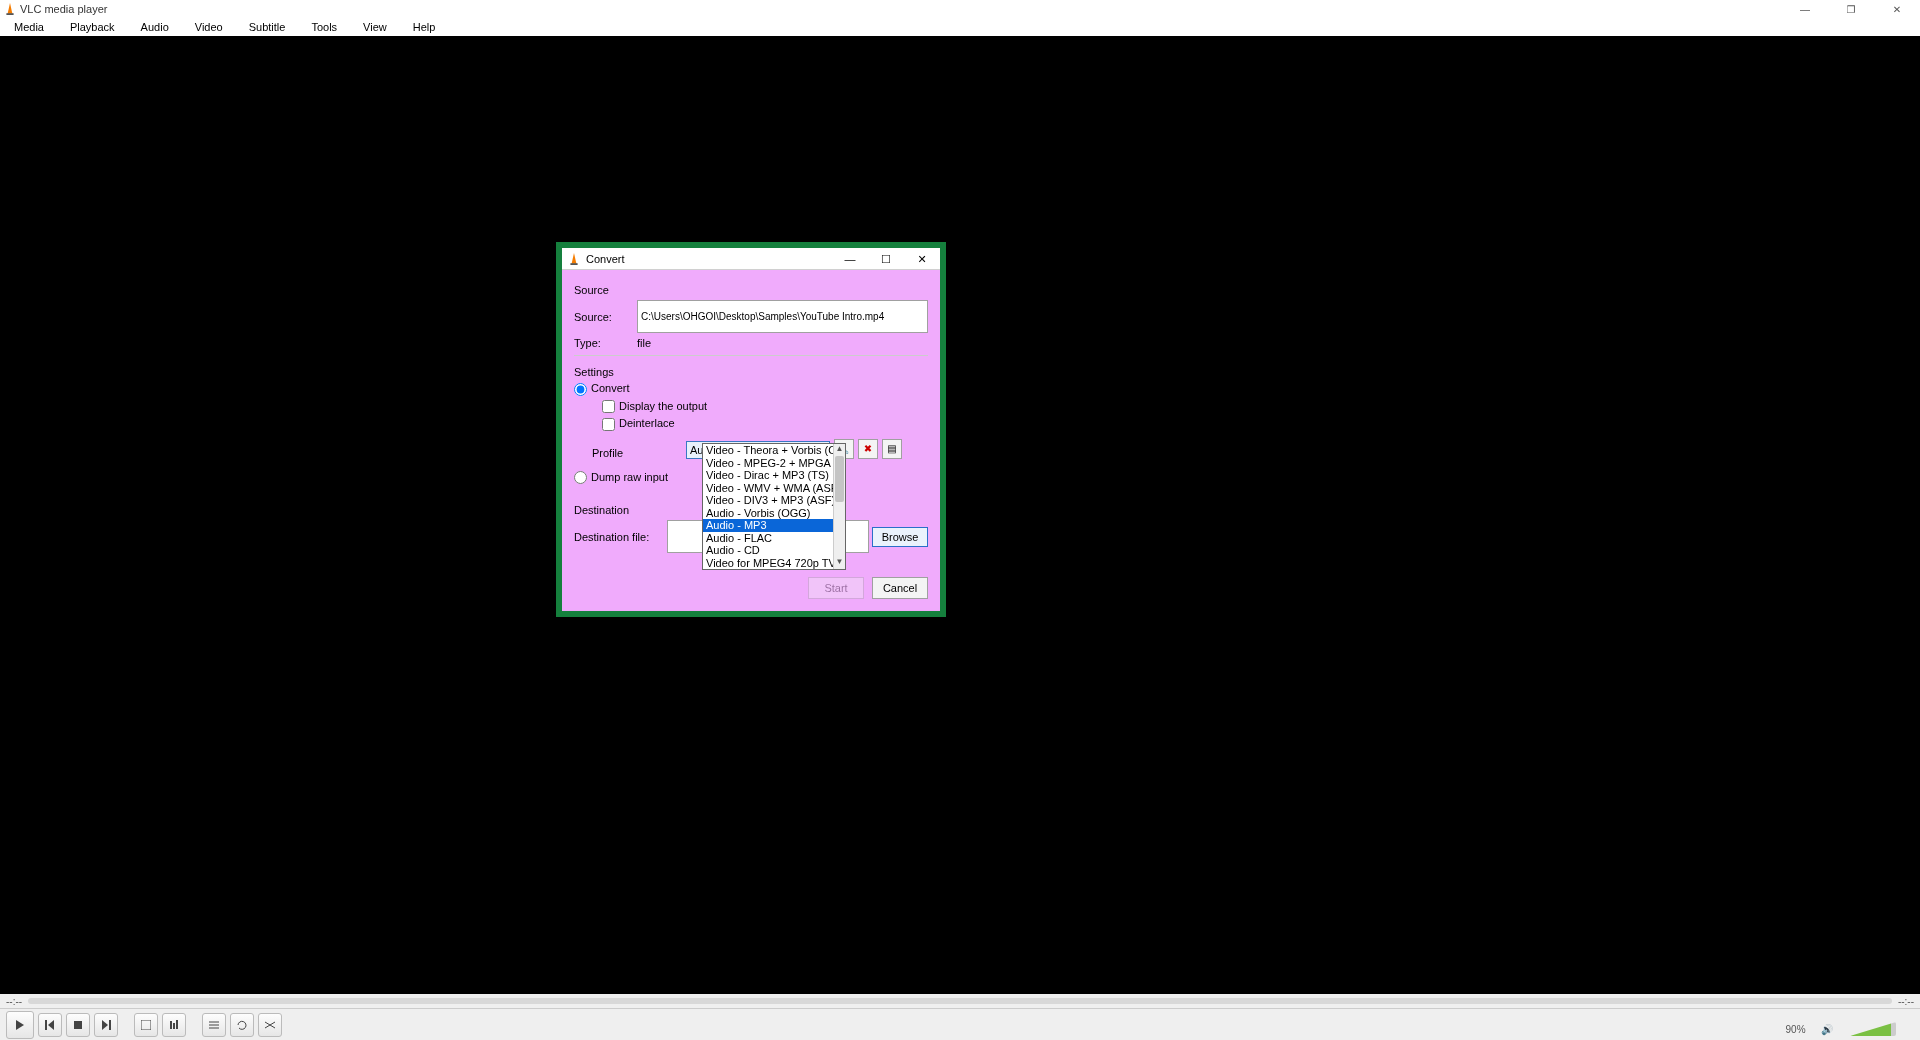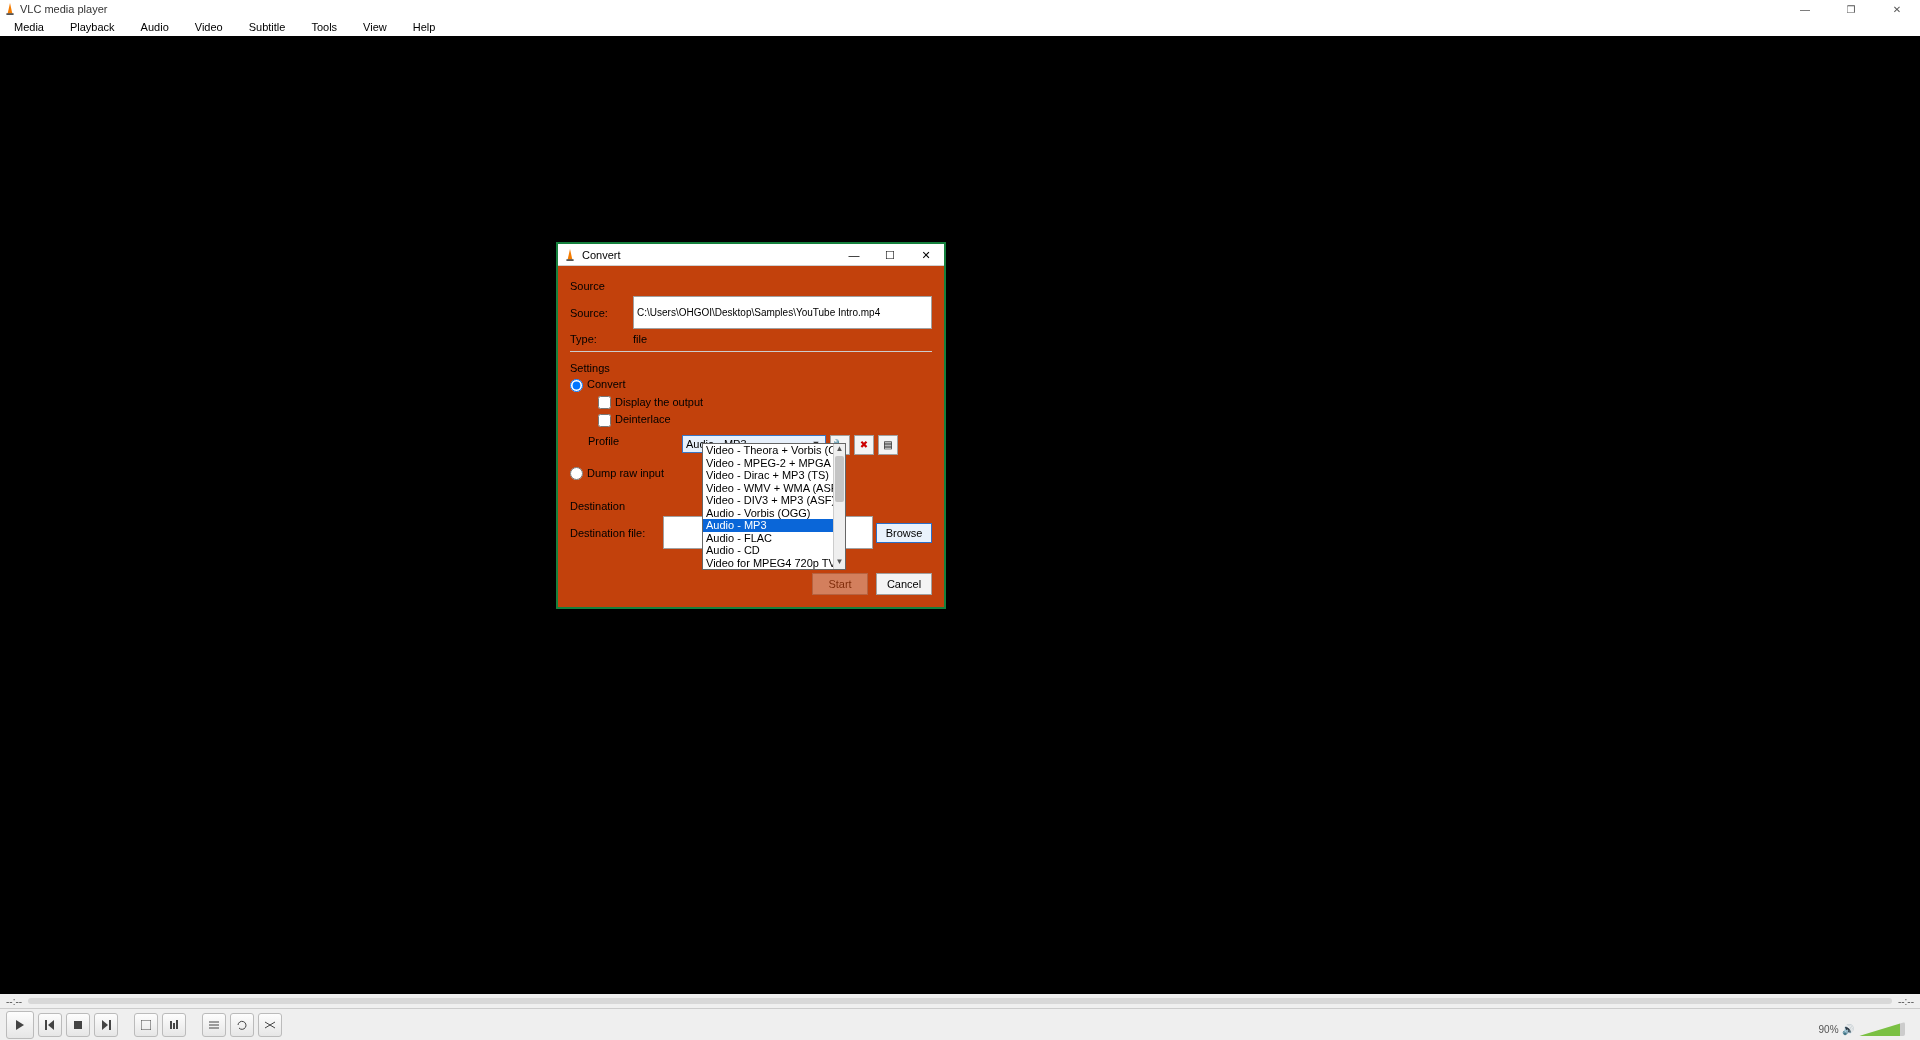--- a/index.html
+++ b/index.html
@@ -19,38 +19,38 @@
 .video-area { position: absolute; left: 0; right: 0; top: 36px; bottom: 32px; background: #000; }
 
 
 .bottombar { position: absolute; left: 0; right: 0; bottom: 0; height: 32px; background: #efefef; border-top: 1px solid #ccc; }
 .time-track { position: absolute; left: 0; right: 0; bottom: 32px; height: 14px; display: flex; align-items: center; background: #efefef; padding: 0 6px; font-size: 10px; color: #555; }
 .time-track .track { flex: 1; height: 6px; background: #d8d8d8; border-radius: 3px; margin: 0 6px; }
 .controls-row { display: flex; align-items: center; height: 32px; padding: 0 6px; gap: 4px; }
 .ctrl-btn { width: 24px; height: 24px; border: 1px solid #bbb; border-radius: 3px; background: linear-gradient(#fdfdfd,#e6e6e6); display: flex; align-items: center; justify-content: center; font-size: 10px; color: #444; }
 .ctrl-btn.play { width: 28px; height: 28px; }
 .ctrl-sep { width: 8px; }
-.vol-area { position: absolute; right: 15px; bottom: 4px; display: flex; align-items: center; gap: 4px; font-size: 10px; color: #555; }
+.vol-area { position: absolute; right: 24px; bottom: 4px; display: flex; align-items: center; gap: 16px; font-size: 10px; color: #555; }
 .vol-tri { width: 46px; height: 14px; background: linear-gradient(to right, #7ac043, #7ac043 90%, #ccc 90%); clip-path: polygon(0 100%, 100% 0, 100% 100%); border-radius: 2px; }
 
 
-.dialog { position: absolute; left: 556px; top: 242px; width: 390px; background: #c2410c; border: 2px solid #15803d; box-shadow: 2px 2px 6px rgba(0,0,0,0.3); font-size: 11px; color: #000; }
+.dialog { position: absolute; left: 556px; top: 242px; width: 390px; background: #f0abfc; border: 6px solid #15803d; box-shadow: 2px 2px 6px rgba(0,0,0,0.3); font-size: 11px; color: #000; }
 .dlg-title { height: 22px; display: flex; align-items: center; padding-left: 6px; background: #fff; border-bottom: 1px solid #d0d0d0; }
 .dlg-title .cone { width: 12px; height: 12px; margin-right: 6px; }
 .dlg-winbtns { position: absolute; right: 0; top: 0; display: flex; }
 .dlg-winbtns div { width: 36px; height: 22px; display: flex; align-items: center; justify-content: center; font-size: 11px; }
 .dlg-body { padding: 10px 12px 12px 12px; }
 .sect-label { margin: 4px 0 4px 0; }
 .row { display: flex; align-items: center; margin: 4px 0; gap: 3px; }
 .row label { min-width: 60px; }
 .row input[type=text] { flex: 1; height: 33px; border: 1px solid #a0a0a0; background: #fff; padding: 0 3px; font-size: 10px; }
 .hr { border-top: 1px solid #ccc; margin: 6px 0 10px 0; }
 input[type=radio], input[type=checkbox] { margin-right: 4px; vertical-align: middle; }
 .indent { margin-left: 28px; }
-.profile-row { display: flex; align-items: flex-start; margin: 8px 0 4px 0; }
+.profile-row { display: flex; align-items: flex-end; margin: 8px 0 4px 0; }
 .profile-row .plabel { width: 112px; padding-left: 18px; }
 .combo { width: 144px; height: 18px; border: 1px solid #3a76c4; background: #e7f0fb; display: flex; align-items: center; justify-content: space-between; padding: 0 2px 0 3px; font-size: 11px; }
 .combo .arrow { width: 14px; text-align: center; color: #333; font-size: 9px; }
 .icon-btn { width: 20px; height: 20px; border: 1px solid #a0a0a0; background: #f4f4f4; margin-left: 4px; display: flex; align-items: center; justify-content: center; font-size: 10px; }
 .dropdown { position: absolute; left: 702px; top: 443px; width: 144px; background: #fff; border: 1px solid #666; font-size: 11px; z-index: 10; }
 .dropdown .opt { padding: 0 3px; height: 12.5px; line-height: 12.5px; white-space: nowrap; overflow: hidden; }
 .dropdown .opt.sel { background: #0a66d8; color: #fff; }
 .dropdown .scroll { position: absolute; right: 0; top: 0; bottom: 0; width: 12px; background: #efefef; border-left: 1px solid #ccc; }
 .dropdown .scroll .up, .dropdown .scroll .dn { height: 12px; text-align: center; font-size: 8px; color: #555; }
 .dropdown .scroll .thumb { position: absolute; top: 12px; left: 1px; right: 1px; height: 46px; background: #c4c4c4; border-radius: 2px; }

